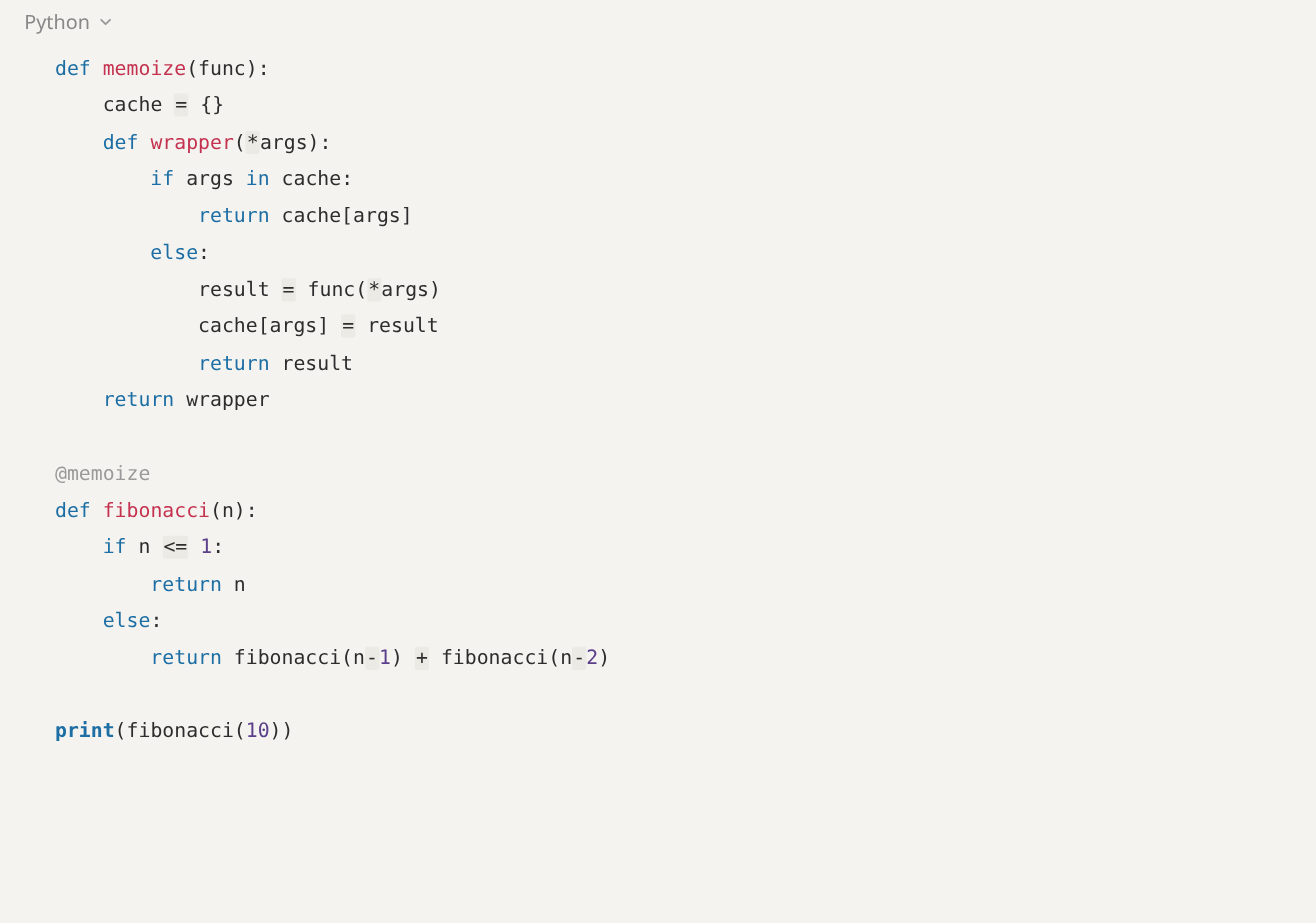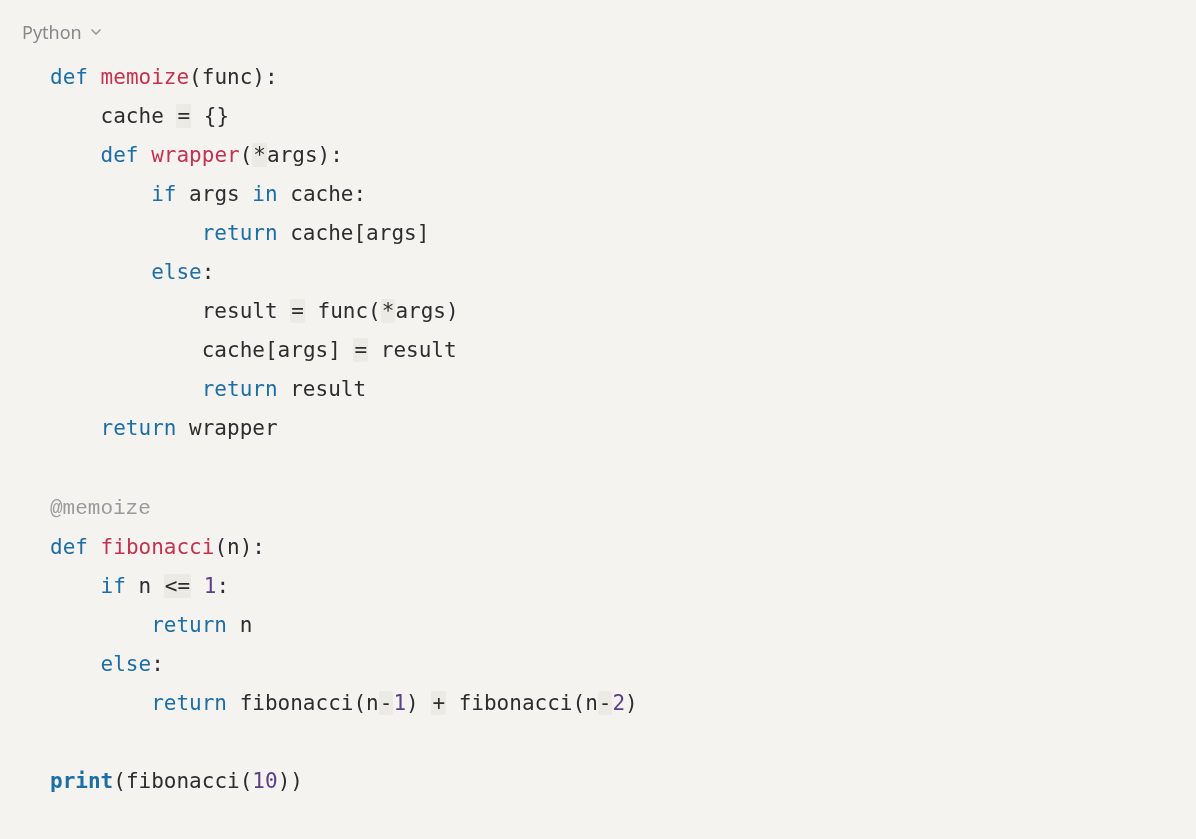--- a/index.html
+++ b/index.html
@@ -8,21 +8,21 @@
       box-sizing: border-box;
     }
     body {
       background: #f4f3ef;
       font-family: ui-sans-serif, system-ui, -apple-system, sans-serif;
       width: 1196px;
       height: 839px;
       overflow: hidden;
     }
     .container {
-      padding: 20px 22px;
+      padding: 8px 22px;
     }
     .language-selector {
       display: inline-flex;
       align-items: center;
       gap: 6px;
       color: #888;
       font-size: 18px;
       cursor: pointer;
       user-select: none;
       margin-bottom: 14px;
@@ -30,33 +30,33 @@
     .chevron {
       display: inline-block;
     }
     .chevron svg {
       width: 16px;
       height: 16px;
       display: block;
     }
     .code-block {
       font-family: ui-monospace, "SF Mono", Menlo, Consolas, monospace;
-      font-size: 21px;
+      font-size: 18px;
       line-height: 1.86;
       white-space: pre;
       padding-left: 28px;
       color: #2d2d2d;
     }
     .tok-keyword { color: #1c6ea4; }
     .tok-def { color: #c4324f; }
     .tok-number { color: #5b3f8a; }
     .tok-op { color: #2d2d2d; background: #eceae4; border-radius: 2px; padding: 0 1px;}
     .tok-parens { color: #2d2d2d; }
     .tok-text { color: #2d2d2d; }
-    .tok-decorator { color: #9a9a9a; font-family: Liberation Mono, monospace; }
+    .tok-decorator { color: #9a9a9a; }
     .tok-call { color: #1c6ea4; font-weight: bold; }
   </style>
 </head>
 <body>
 
 <div class="container">
   <div class="language-selector">
     <span>Python</span>
     <span class="chevron">
       <svg viewBox="0 0 24 24" fill="none" stroke="#999" stroke-width="2.5" stroke-linecap="round" stroke-linejoin="round">

